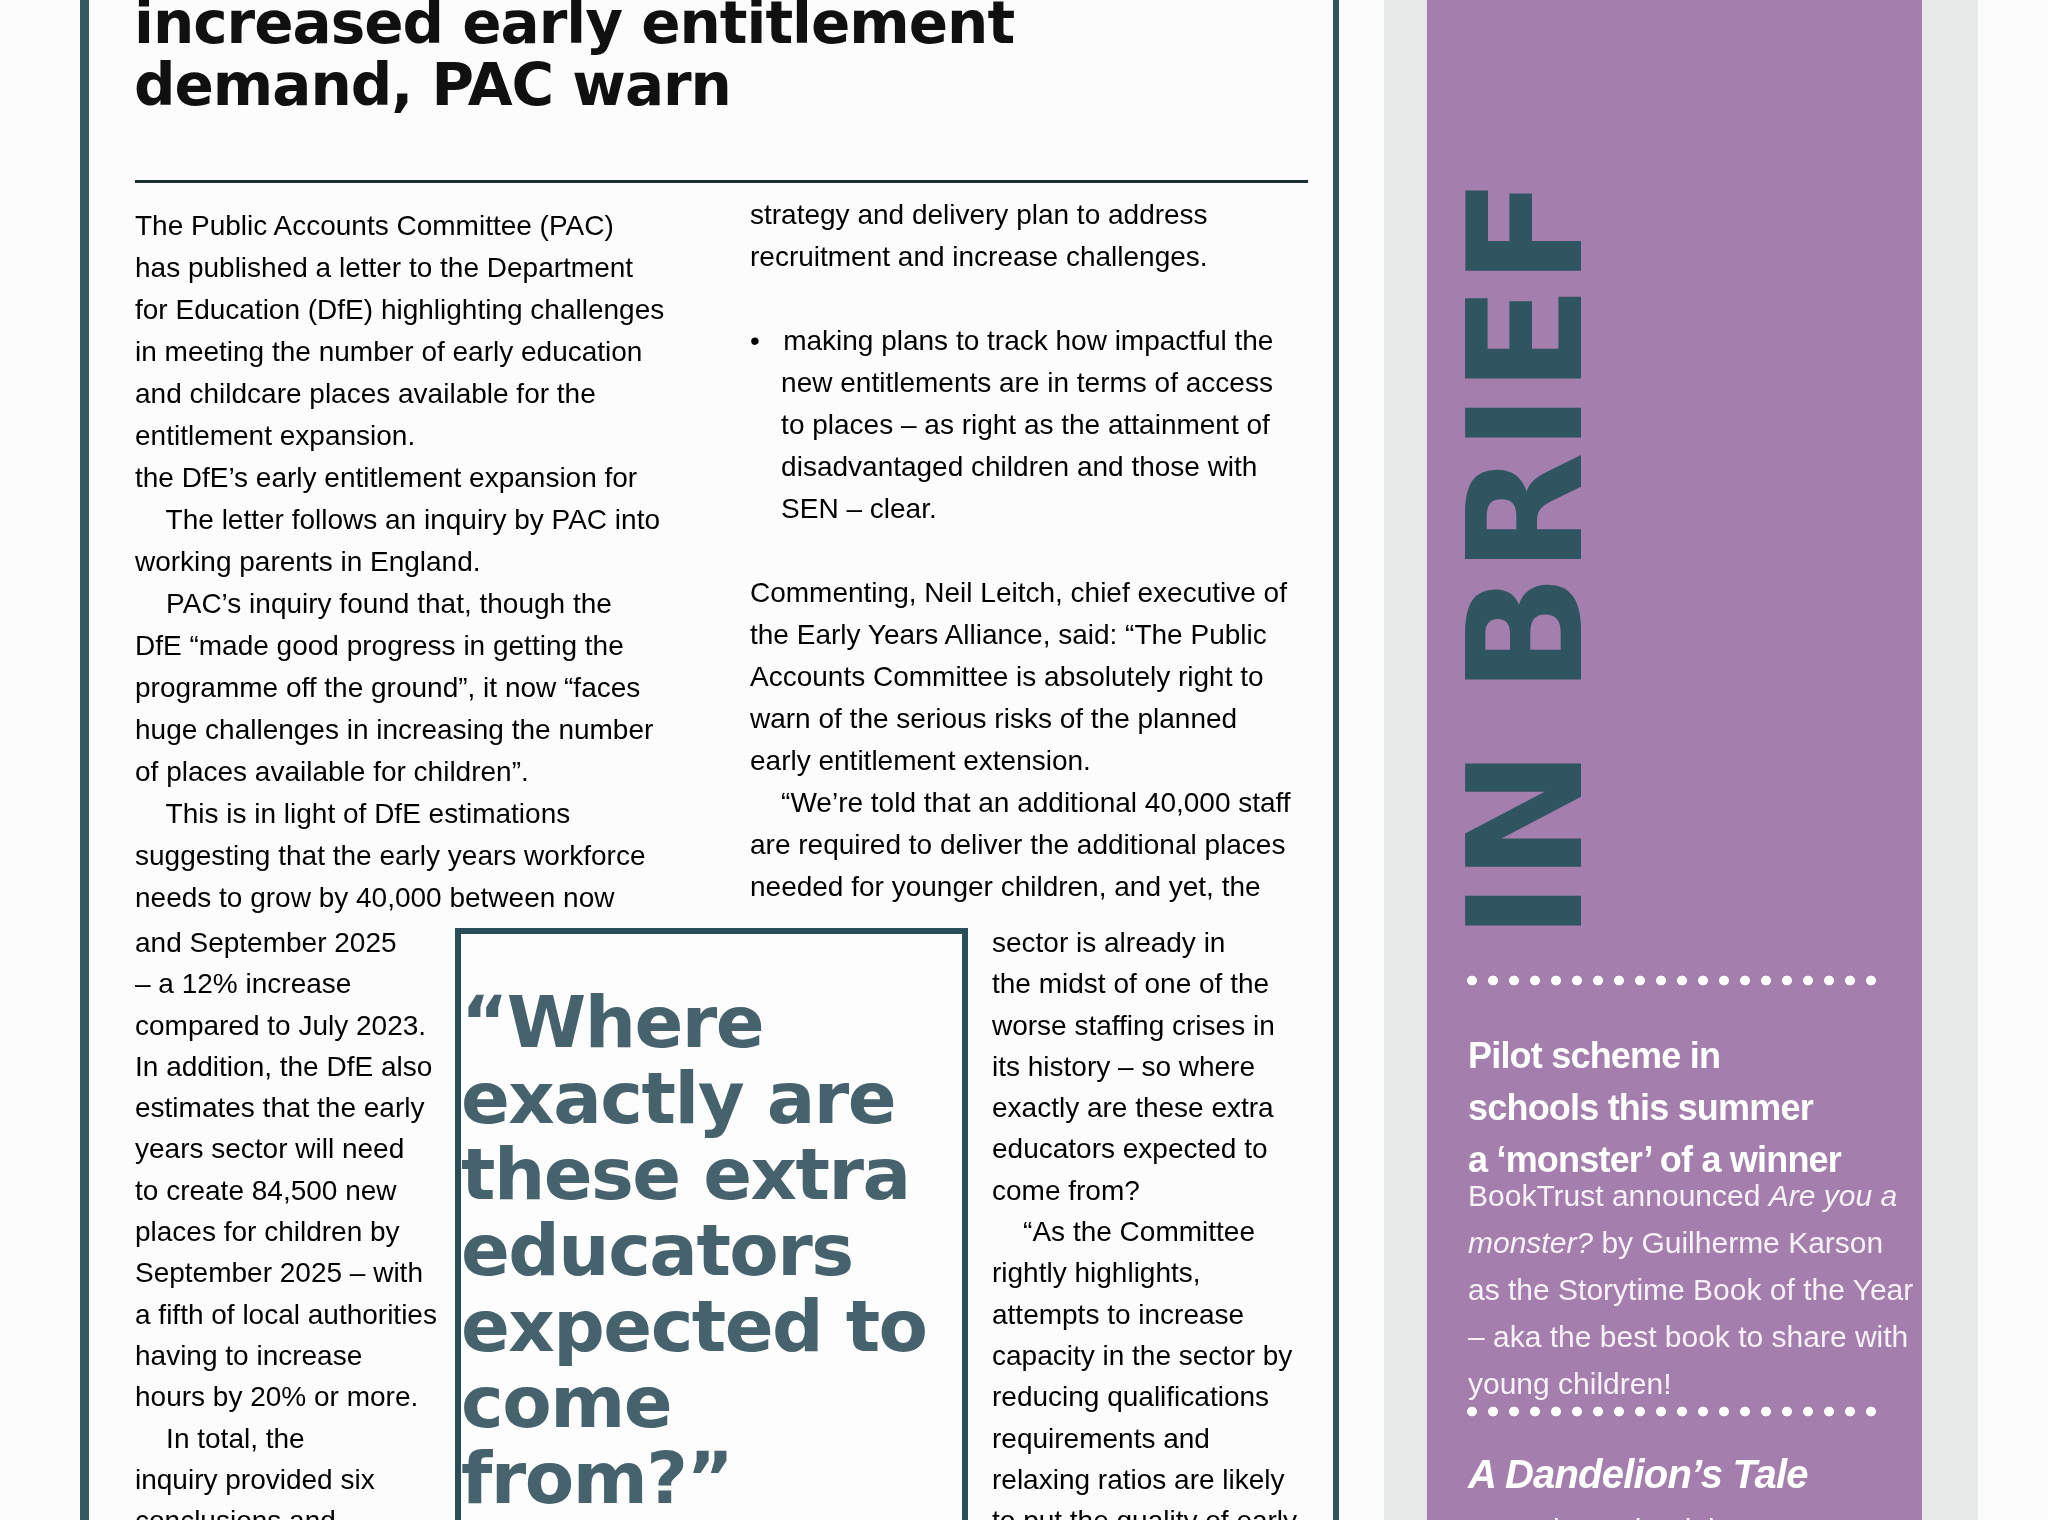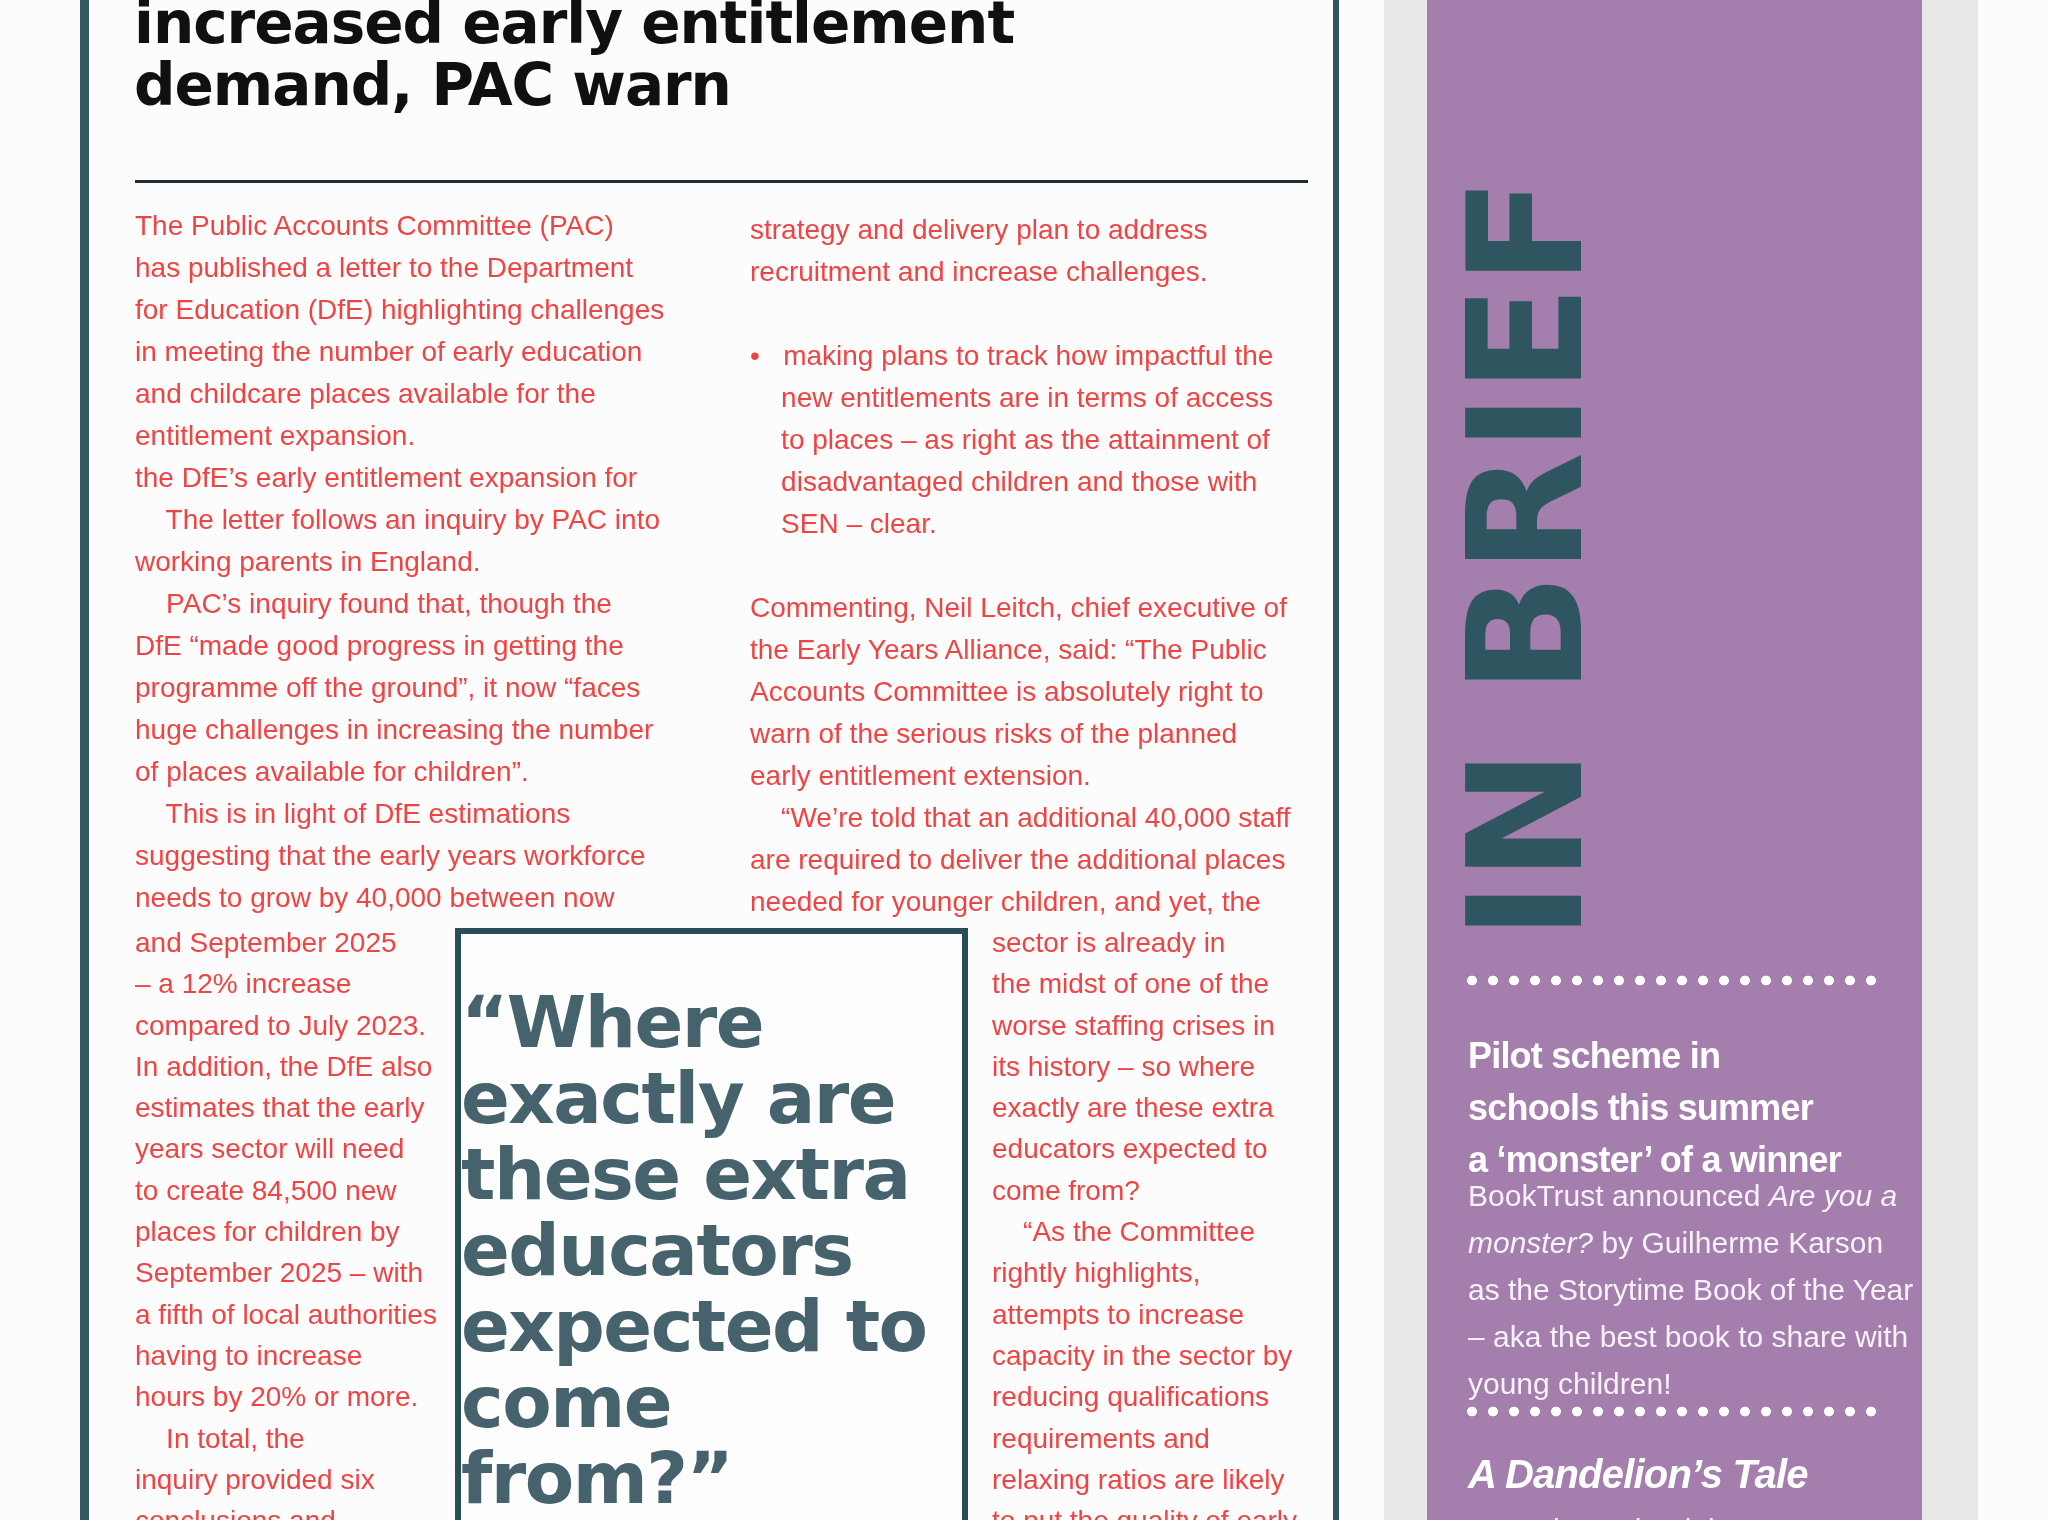--- a/index.html
+++ b/index.html
@@ -11,24 +11,24 @@
   
   .left-bar{position:absolute;left:80px;top:0;width:9px;height:1540px;background:#355963;}
   .right-rule{position:absolute;left:1333px;top:0;width:6px;height:1540px;background:#30555f;}
 
   
   .headline{position:absolute;left:134px;top:-8px;font-family:"DejaVu Sans",sans-serif;
             font-weight:900;font-size:58px;line-height:62px;letter-spacing:-1px;color:#101010;}
   .head-rule{position:absolute;left:135px;top:180px;width:1173px;height:3px;background:#1c2e33;}
 
   
-  .col{position:absolute;font-size:28px;line-height:42px;color:#ef4444;}
+  .col{position:absolute;font-size:28px;line-height:42px;color:#000000;}
   .col1-wide{left:135px;top:205px;}
   .col1-narrow{left:135px;top:922px;line-height:41.3px;}
-  .col2-wide{left:750px;top:209px;}
+  .col2-wide{left:750px;top:194px;}
   .col2-narrow{left:992px;top:922px;line-height:41.3px;}
 
   
   .pull-quote{position:absolute;left:455px;top:928px;width:513px;height:680px;
               box-sizing:border-box;border:6px solid #2a4e59;background:#fdfdfd;}
   .pq-lines{margin-top:50px;font-family:"DejaVu Sans",sans-serif;font-weight:900;
             font-size:72px;line-height:76px;letter-spacing:-1.5px;color:#45626d;}
   .pq-lines .ln{white-space:pre;}
 
   

